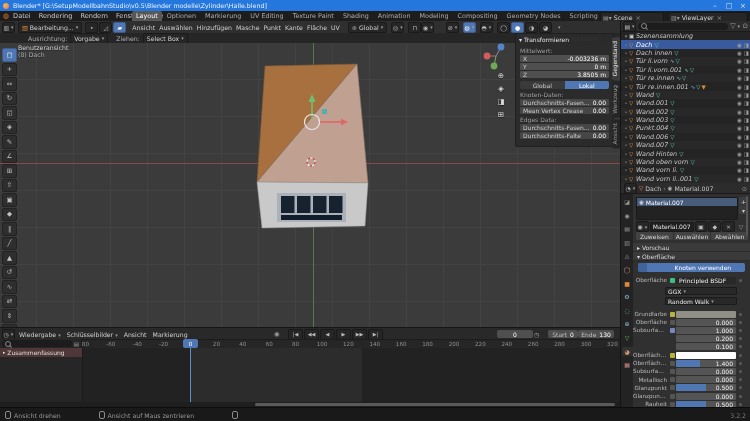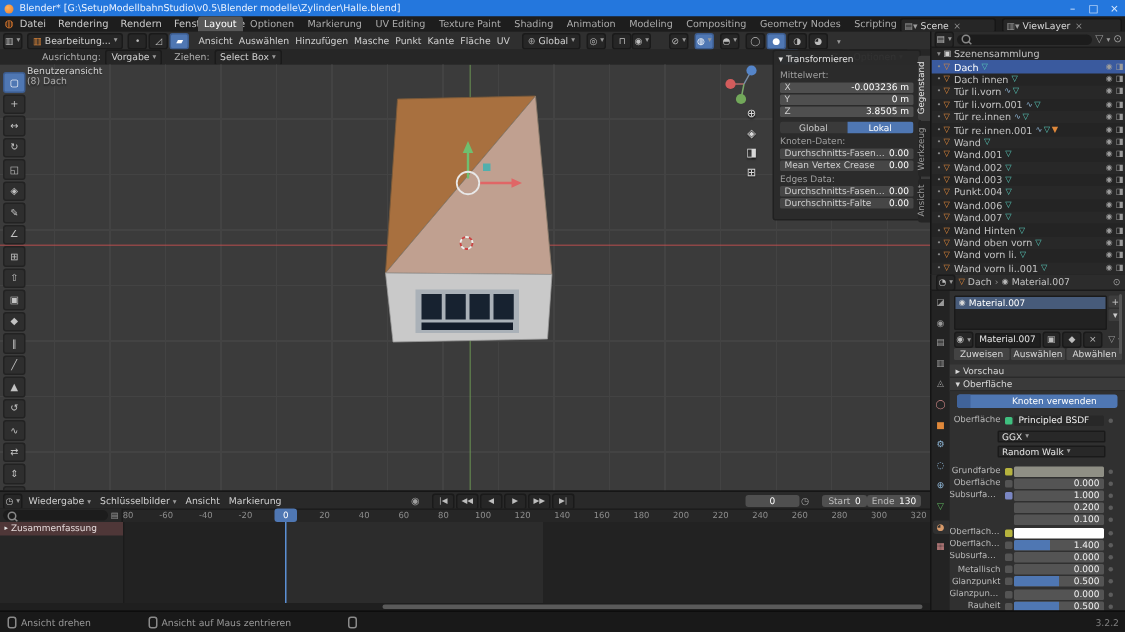--- a/index.html
+++ b/index.html
@@ -67,21 +67,21 @@
   #outliner-header{left:620px;top:21px;width:130px;height:11px;background:#2c2c2c;border-bottom:1px solid #1a1a1a;border-left:1px solid #141414;display:flex;align-items:center;gap:2px;padding:0 2px;box-sizing:border-box;}
   .search{flex:1;height:7px;background:#1c1c1c;border-radius:4px;display:flex;align-items:center;padding:0 3px;color:#777;}
   .mag{width:4px;height:4px;border:1px solid #888;border-radius:50%;position:relative;}
   .mag::after{content:"";position:absolute;width:3px;height:1px;background:#888;transform:rotate(45deg);left:3px;top:4px;}
   #outliner{left:620px;top:32px;width:130px;height:151px;background:#242424;border-left:1px solid #141414;overflow:hidden;font-size:6.4px;}
   .ol-row{display:flex;align-items:center;height:8.4px;padding:0 2px;white-space:nowrap;}
   .ol-row:nth-child(even){background:rgba(255,255,255,.02);}
   .ol-row.selected{background:#3a5a9e;color:#fff;}
   .ol-dot{color:#8a8a8a;width:6px;font-size:5px;text-align:center;}
   .ol-mesh{color:#e0883a;width:7px;font-size:5.5px;}
-  .ol-name{margin-right:2px;}
+  .ol-name{margin-right:2px;font-style:italic;}
   .ol-extras{display:flex;gap:1px;font-size:5.5px;flex:1;}
   .ol-vis{display:flex;gap:2px;color:#9b9b9b;font-size:5.5px;}
 
   #props-header{left:620px;top:183px;width:130px;height:11px;background:#2c2c2c;border-bottom:1px solid #1a1a1a;border-left:1px solid #141414;display:flex;align-items:center;gap:2px;padding:0 3px;box-sizing:border-box;font-size:6.2px;white-space:nowrap;}
   #props-tabs{left:620px;top:194px;width:13px;height:213px;background:#232323;border-left:1px solid #141414;display:flex;flex-direction:column;align-items:center;padding-top:3px;box-sizing:border-box;gap:4.6px;}
   #props-tabs .pt-tab{width:11px;height:9px;display:flex;align-items:center;justify-content:center;font-size:6px;color:#9a9a9a;border-radius:2px 0 0 2px;}
   #props-tabs .pt-tab.active{background:#303030;}
   #props{left:633px;top:194px;width:117px;height:213px;background:#303030;overflow:hidden;font-size:6px;}
   #slotlist{position:absolute;left:3px;top:3px;width:100px;height:21px;background:#222;border:1px solid #1a1a1a;border-radius:1px;}
   #slotlist .slot{height:8px;background:#475b7a;color:#fff;display:flex;align-items:center;padding:0 2px;gap:2px;}

